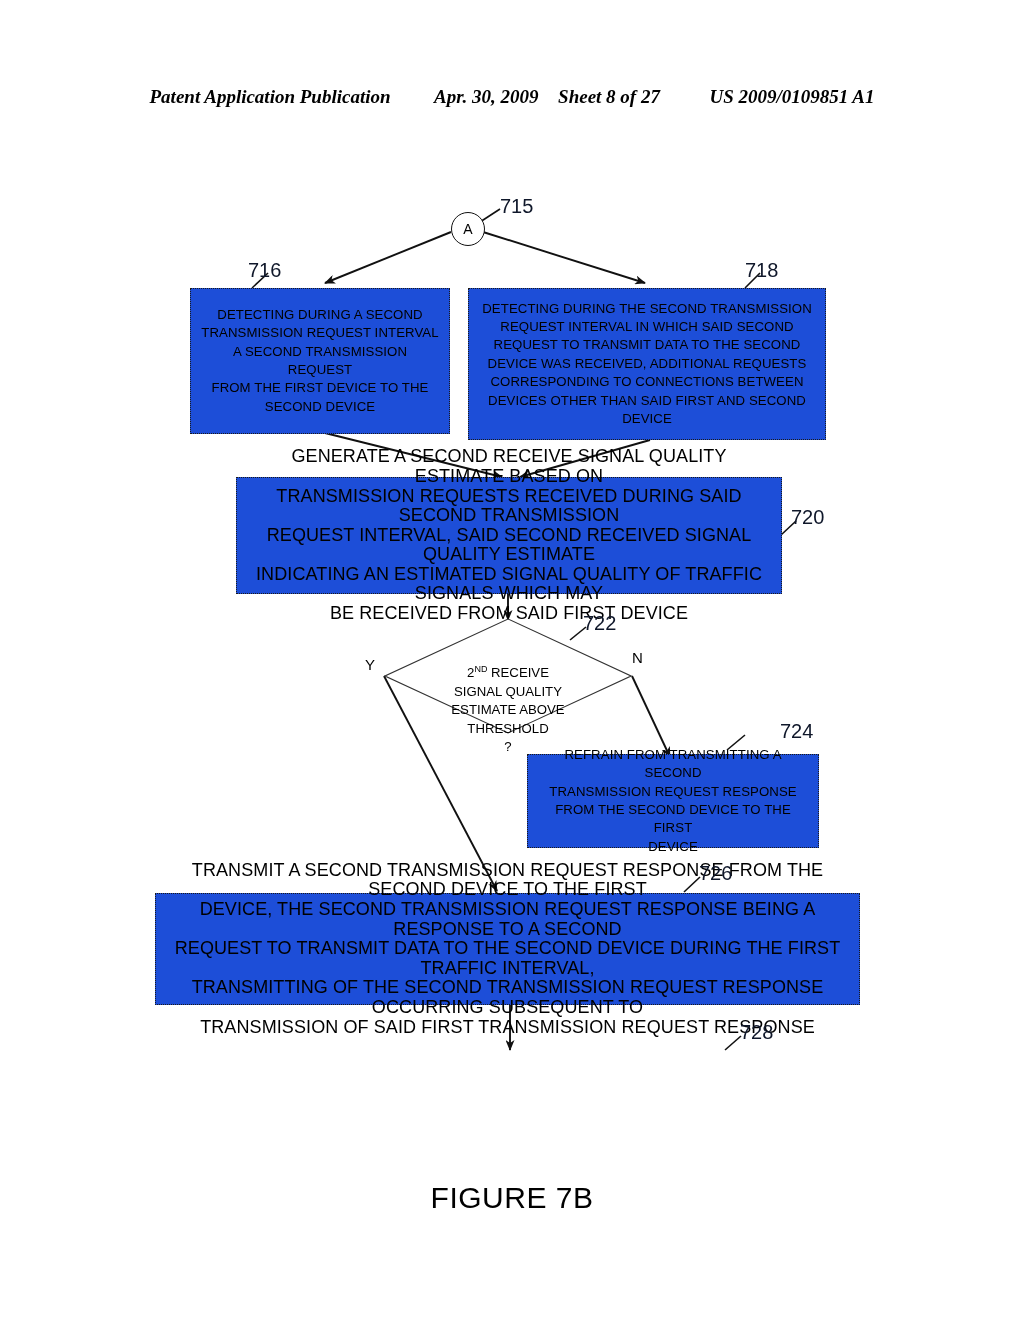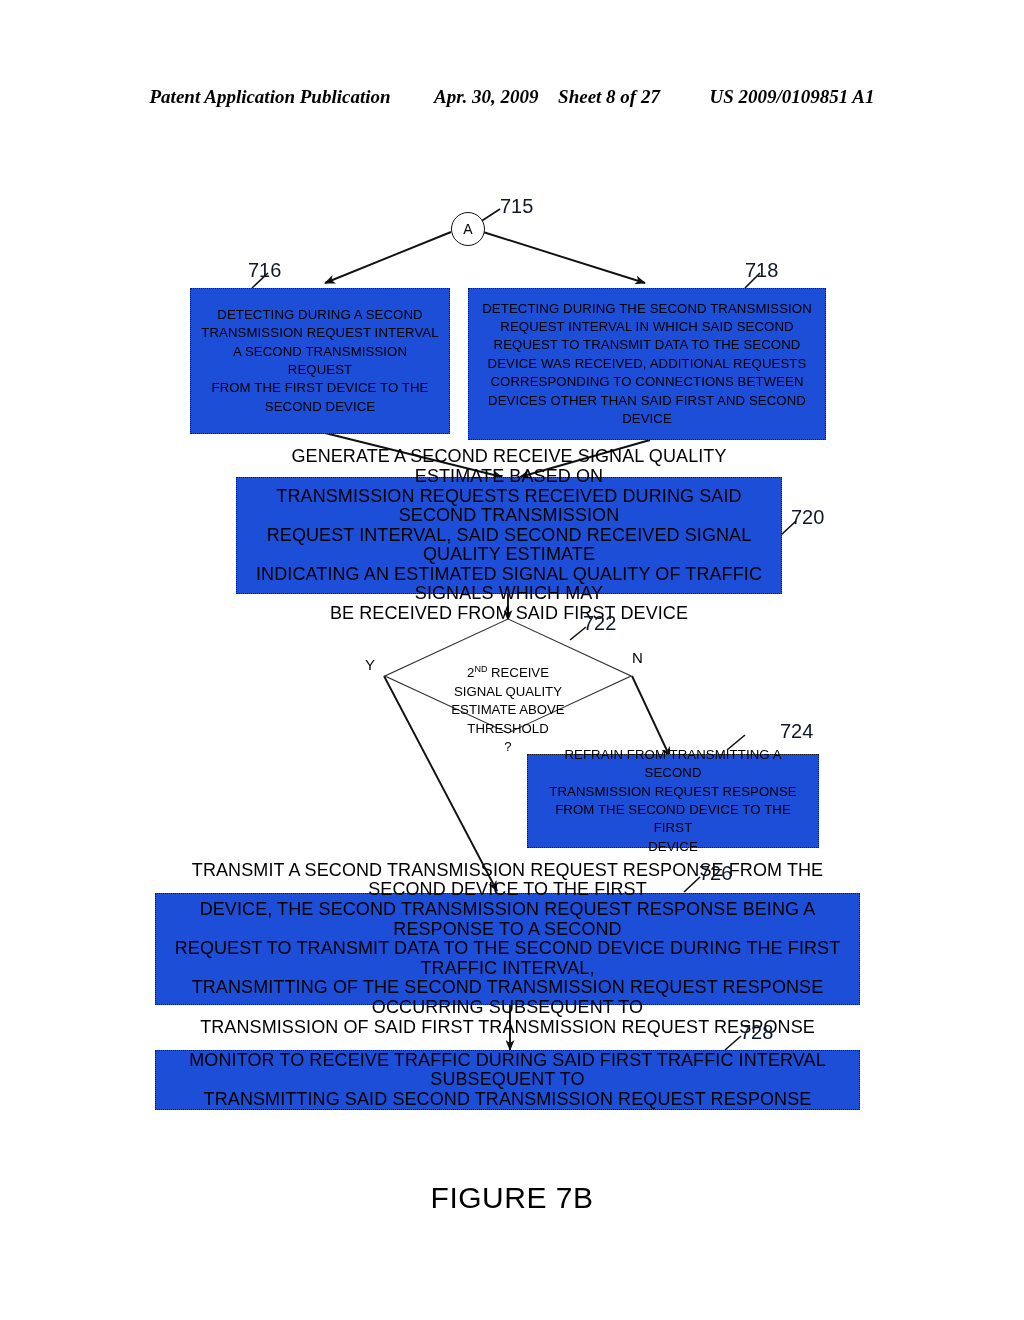--- a/index.html
+++ b/index.html
@@ -244,21 +244,17 @@
 
   <div class="node pbox wide" style="left:155px; top:893px; width:705px; height:112px;">
     <span class="txt">TRANSMIT A SECOND TRANSMISSION REQUEST RESPONSE FROM THE SECOND DEVICE TO THE FIRST
 DEVICE, THE SECOND TRANSMISSION REQUEST RESPONSE BEING A RESPONSE TO A SECOND
 REQUEST TO TRANSMIT DATA TO THE SECOND DEVICE DURING THE FIRST TRAFFIC INTERVAL,
 TRANSMITTING OF THE SECOND TRANSMISSION REQUEST RESPONSE OCCURRING SUBSEQUENT TO
 TRANSMISSION OF SAID FIRST TRANSMISSION REQUEST RESPONSE</span>
   </div>
   <div class="refnum" style="left:699px; top:865px;">726</div>
 
-  <div class="node pbox wide" style="left:155px; top:1050px; width:705px; height:60px;">
-    <span class="txt">MONITOR TO RECEIVE TRAFFIC DURING SAID FIRST TRAFFIC INTERVAL SUBSEQUENT TO
-TRANSMITTING SAID SECOND TRANSMISSION REQUEST RESPONSE</span>
-  </div>
   <div class="refnum" style="left:740px; top:1024px;">728</div>
 
 </div>
 
 <div id="figure-caption">FIGURE 7B</div>
 
 </body></html>

